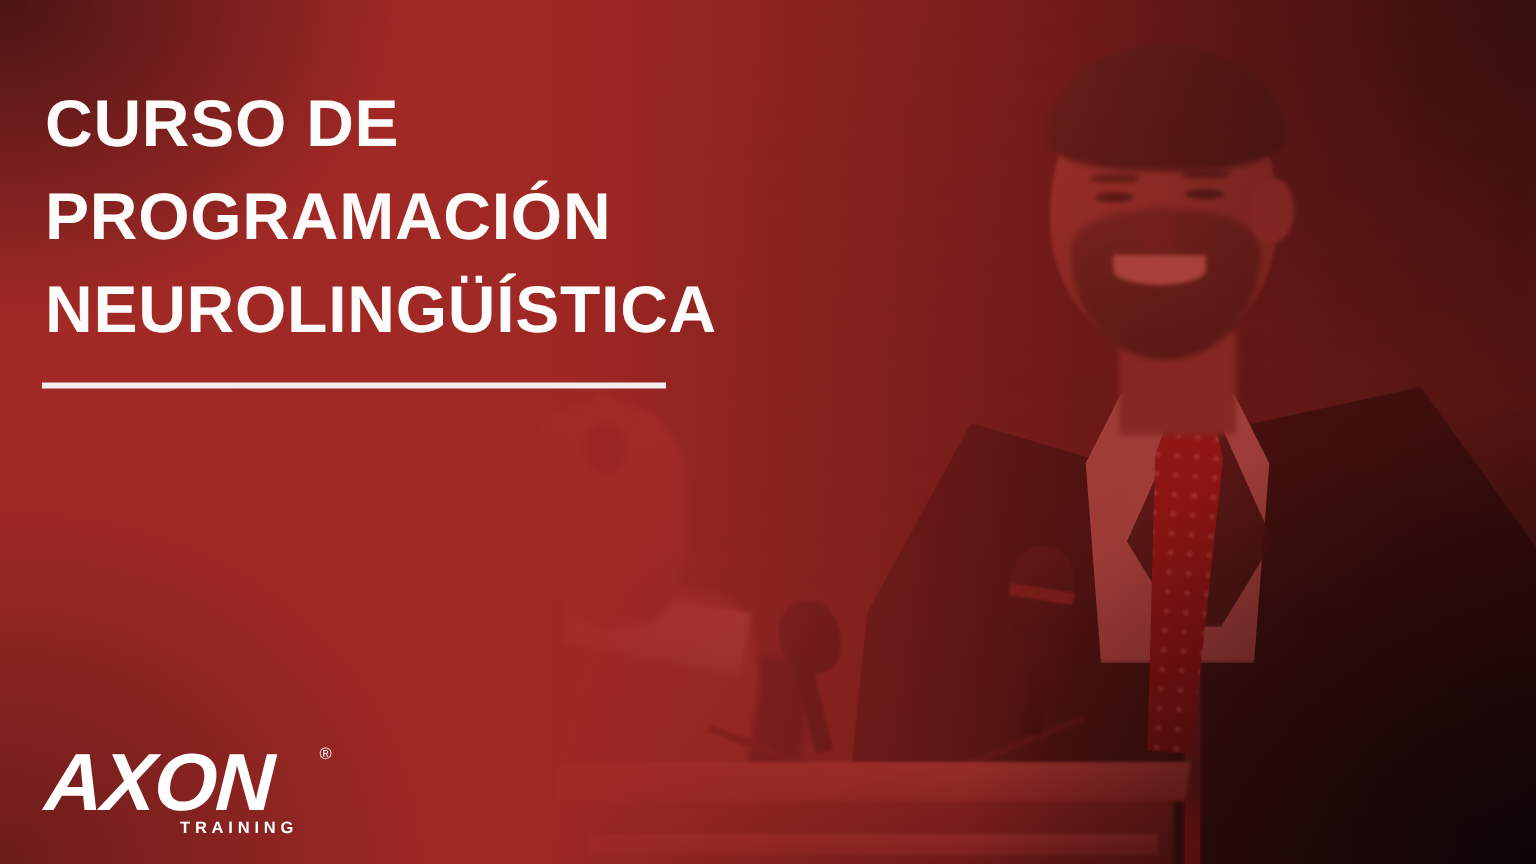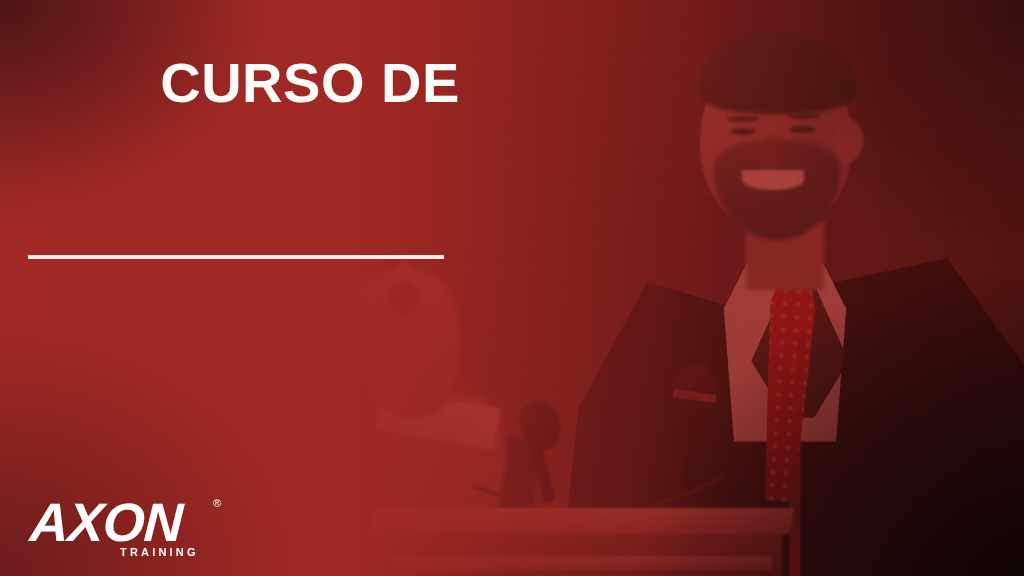--- a/index.html
+++ b/index.html
@@ -375,21 +375,21 @@
     top: 52px;
     width: 560px;
   }
   .headline-line {
     display: block;
     color: #fdfcfb;
     font-weight: bold;
     letter-spacing: 0.5px;
     white-space: nowrap;
   }
-  .hl-1 { font-size: 56px; line-height: 62px; text-align: center; }
+  .hl-1 { font-size: 44px; line-height: 62px; }
   .hl-2 { font-size: 44px; line-height: 62px; }
   .hl-3 { font-size: 44px; line-height: 62px; }
 
   .rule {
     position: absolute;
     left: 28px;
     top: 255px;
     width: 416px;
     height: 4px;
     background: #f3eeec;
@@ -496,20 +496,22 @@
   </div>
 
   <div class="tint"></div>
   <div class="tint-2"></div>
   <div class="vignette"></div>
 
   <div class="content">
 
     <div class="headline">
       <span class="headline-line hl-1">CURSO DE</span>
+      <span class="headline-line hl-2">PROGRAMACIÓN</span>
+      <span class="headline-line hl-3">NEUROLINGÜÍSTICA</span>
     </div>
 
     <div class="rule"></div>
 
 
     <div class="logo">
       <span class="logo-wordmark">AXON</span>
       <span class="logo-reg">®</span>
       <span class="logo-sub">TRAINING</span>
     </div>

